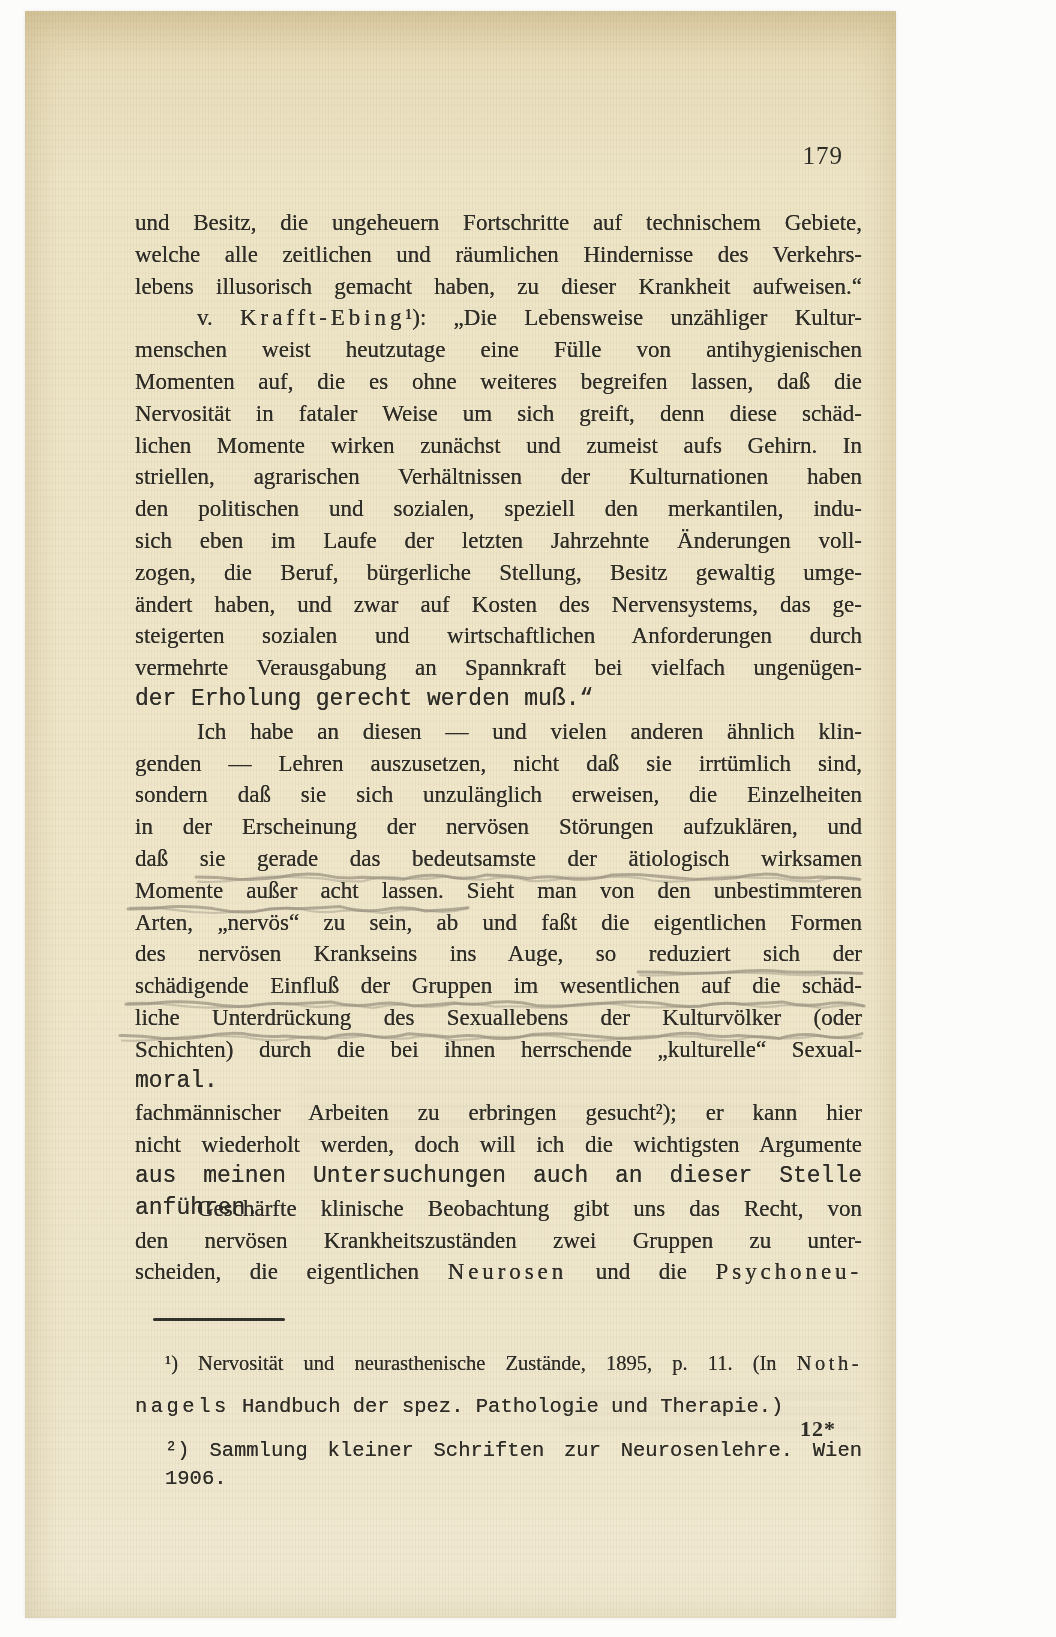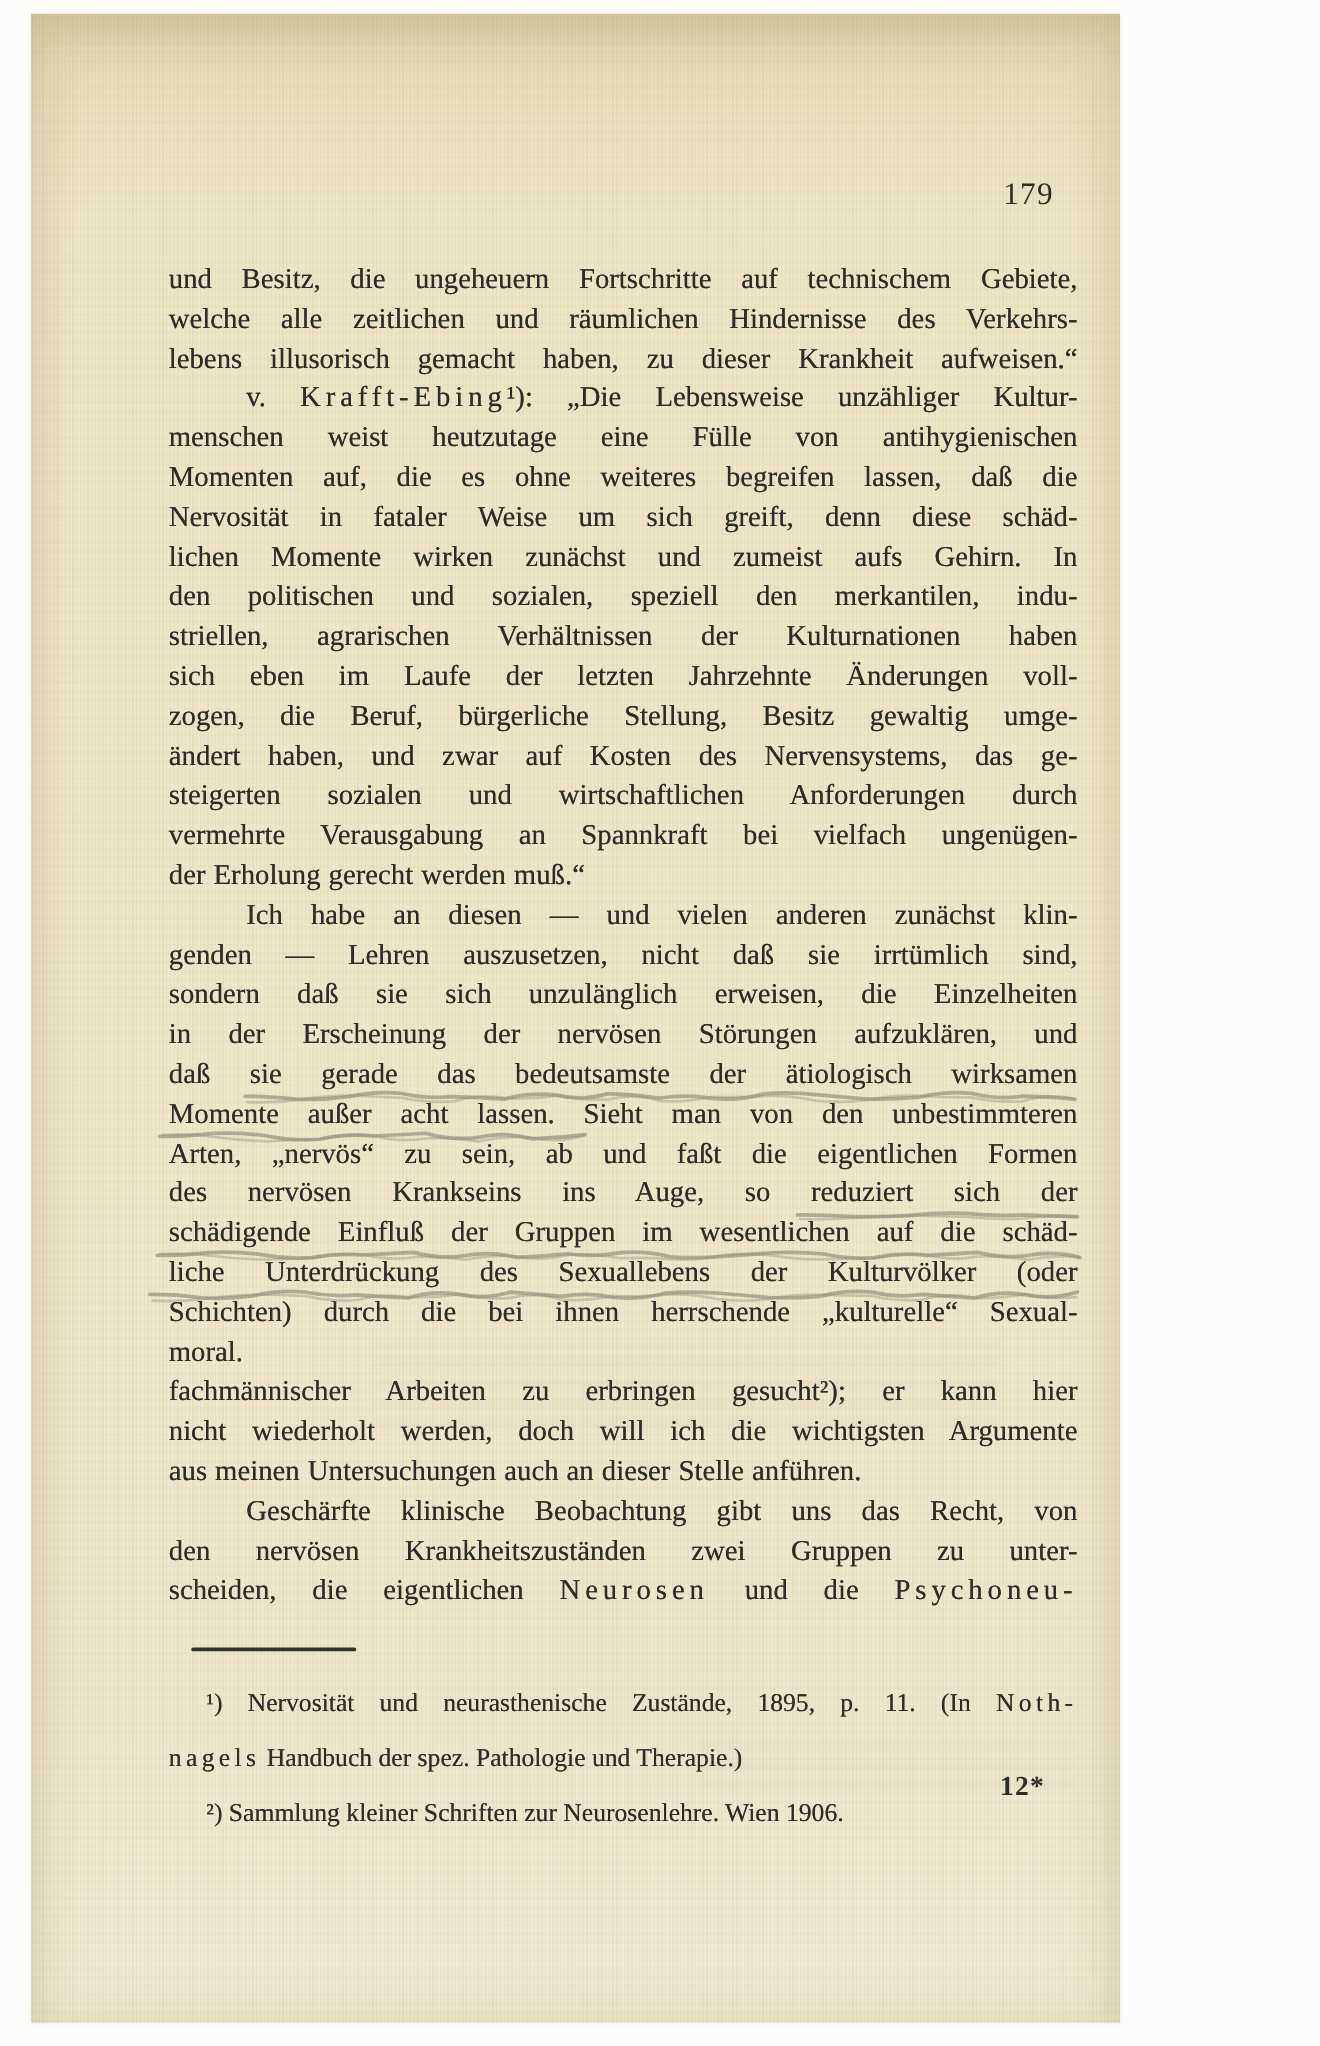--- a/index.html
+++ b/index.html
@@ -24,21 +24,21 @@
     text-align:right;padding-right:19px;box-sizing:border-box;
     font-size:25px;color:#2e2c27;letter-spacing:1px;
   }
   .textblock{
     position:absolute;left:110px;top:196px;width:727px;
     font-size:23px;line-height:31.8px;color:#2e2c27;
     text-shadow:0 0 .5px rgba(46,44,39,.85);
     word-spacing:.03em;
   }
   .ln{text-align:justify;text-align-last:justify;height:31.8px;overflow:visible;}
-  .ln.noj{text-align-last:left;}
+  .ln.noj{text-align-last:left;font-family:Liberation Mono, monospace;}
   .ln.ind{padding-left:62px;}
   .sp{letter-spacing:.17em;}
   .fnrule{
     position:absolute;left:128px;top:1307px;width:132px;height:3px;
     background:#34322c;border-radius:2px;
   }
   .footnotes{
     position:absolute;left:110px;top:1322px;width:727px;
     font-size:20.5px;line-height:28px;color:#2e2c27;
     text-shadow:0 0 .4px rgba(46,44,39,.8);
@@ -68,29 +68,29 @@
 
   <div class="textblock">
       <div class="ln"><span>und Besitz, die ungeheuern Fortschritte auf technischem Gebiete,</span></div>
       <div class="ln"><span>welche alle zeitlichen und räumlichen Hindernisse des Verkehrs-</span></div>
       <div class="ln"><span>lebens illusorisch gemacht haben, zu dieser Krankheit aufweisen.“</span></div>
       <div class="ln ind"><span>v. </span><span class="sp">Krafft-Ebing</span><span>¹): „Die Lebensweise unzähliger Kultur-</span></div>
       <div class="ln"><span>menschen weist heutzutage eine Fülle von antihygienischen</span></div>
       <div class="ln"><span>Momenten auf, die es ohne weiteres begreifen lassen, daß die</span></div>
       <div class="ln"><span>Nervosität in fataler Weise um sich greift, denn diese schäd-</span></div>
       <div class="ln"><span>lichen Momente wirken zunächst und zumeist aufs Gehirn. In</span></div>
+      <div class="ln"><span>striellen, agrarischen Verhältnissen der Kulturnationen haben</span></div>
       <div class="ln"><span>den politischen und sozialen, speziell den merkantilen, indu-</span></div>
-      <div class="ln"><span>striellen, agrarischen Verhältnissen der Kulturnationen haben</span></div>
       <div class="ln"><span>sich eben im Laufe der letzten Jahrzehnte Änderungen voll-</span></div>
       <div class="ln"><span>zogen, die Beruf, bürgerliche Stellung, Besitz gewaltig umge-</span></div>
       <div class="ln"><span>ändert haben, und zwar auf Kosten des Nervensystems, das ge-</span></div>
       <div class="ln"><span>steigerten sozialen und wirtschaftlichen Anforderungen durch</span></div>
       <div class="ln"><span>vermehrte Verausgabung an Spannkraft bei vielfach ungenügen-</span></div>
       <div class="ln noj"><span>der Erholung gerecht werden muß.“</span></div>
-      <div class="ln ind"><span>Ich habe an diesen — und vielen anderen zunächst klin-</span></div>
+      <div class="ln ind"><span>Ich habe an diesen — und vielen anderen ähnlich klin-</span></div>
       <div class="ln"><span>genden — Lehren auszusetzen, nicht daß sie irrtümlich sind,</span></div>
       <div class="ln"><span>sondern daß sie sich unzulänglich erweisen, die Einzelheiten</span></div>
       <div class="ln"><span>in der Erscheinung der nervösen Störungen aufzuklären, und</span></div>
       <div class="ln"><span>daß sie gerade das bedeutsamste der ätiologisch wirksamen</span></div>
       <div class="ln"><span>Momente außer acht lassen. Sieht man von den unbestimmteren</span></div>
       <div class="ln"><span>Arten, „nervös“ zu sein, ab und faßt die eigentlichen Formen</span></div>
       <div class="ln"><span>des nervösen Krankseins ins Auge, so reduziert sich der</span></div>
       <div class="ln"><span>schädigende Einfluß der Gruppen im wesentlichen auf die schäd-</span></div>
       <div class="ln"><span>liche Unterdrückung des Sexuallebens der Kulturvölker (oder</span></div>
       <div class="ln"><span>Schichten) durch die bei ihnen herrschende „kulturelle“ Sexual-</span></div>

